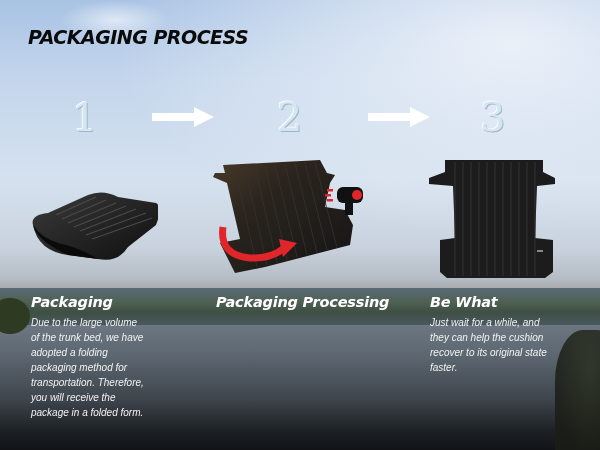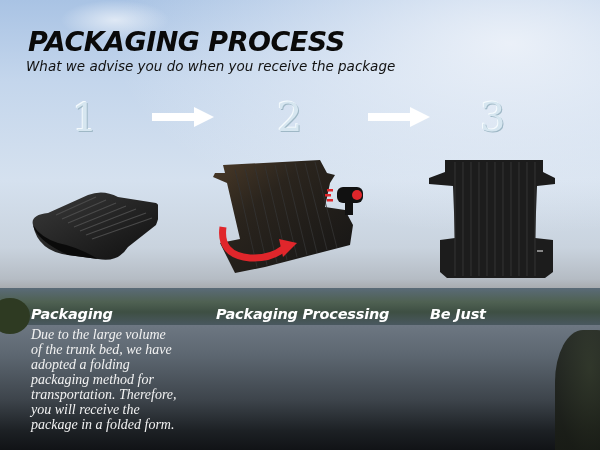--- a/index.html
+++ b/index.html
@@ -13,57 +13,56 @@
   .hills { position:absolute; left:0; top:288px; width:600px; height:40px;
     background: linear-gradient(180deg, #5a6b78 0%, #4f6152 35%, #3e4f43 60%, #4c5a66 100%); }
   .lake { position:absolute; left:0; top:325px; width:600px; height:125px;
     background: linear-gradient(180deg, #6d7782 0%, #5c6670 25%, #3d444b 60%, #1c2024 85%, #111316 100%); }
   .tree-left { position:absolute; left:-10px; top:298px; width:40px; height:36px; border-radius:50%;
     background:#2e3a22; }
   .tree-right { position:absolute; left:555px; top:330px; width:70px; height:130px; border-radius:40% 40% 0 0;
     background: radial-gradient(ellipse at 50% 30%, #2a3020 0%, #1a1d16 70%); opacity:0.85; }
 
   .title { position:absolute; left:28px; top:26px; font-family:"DejaVu Sans", sans-serif;
-    font-weight:bold; font-style:italic; font-size:27px; color:#0a0a0a; letter-spacing:-0.5px; }
+    font-weight:bold; font-style:italic; font-size:19px; color:#0a0a0a; letter-spacing:-0.5px; }
   .subtitle { position:absolute; left:26px; top:58px; font-family:"DejaVu Sans", sans-serif;
     font-style:italic; font-size:13.5px; color:#111; }
 
   .step-num { position:absolute; top:94px; font-family:"DejaVu Serif", serif; font-size:40px;
     color:#d6e6f0; text-shadow: 1px 1px 0 #9fb8c6, -1px -1px 0 #f4fafd; }
   .arrow { position:absolute; top:110px; width:62px; height:14px; }
   .arrow .shaft { position:absolute; left:0; top:3px; width:42px; height:8px; background:#fff; }
   .arrow .head { position:absolute; left:42px; top:-3px; width:0; height:0;
     border-top:10px solid transparent; border-bottom:10px solid transparent; border-left:20px solid #fff; }
 
   .img-folded { position:absolute; left:28px; top:185px; width:130px; height:80px; }
   .img-mat2 { position:absolute; left:205px; top:155px; width:170px; height:120px; }
   .img-mat3 { position:absolute; left:425px; top:150px; width:140px; height:130px; }
 
-  .col { position:absolute; top:306px; color:#fff; }
+  .col { position:absolute; top:294px; color:#fff; }
   .col h2 { margin:0; font-family:"DejaVu Sans", sans-serif; font-weight:bold; font-style:italic;
     font-size:14.5px; color:#fff; letter-spacing:-0.2px; }
-  .col p { margin:5px 0 0 0; font-family:Liberation Serif, serif; font-style:italic; font-size:14px;
+  .col p { margin:5px 0 0 0; font-family:Liberation Sans, sans-serif; font-style:italic; font-size:10px;
     line-height:15px; color:#f2f2f2; white-space:pre-line; }
   .col1 { left:31px; width:180px; }
   .col2 { left:216px; width:200px; }
   .col3 { left:430px; width:170px; }
 </style>
 </head>
 <body>
 
 <div class="canvas">
   <div class="sky-glow"></div>
   <div class="cloud"></div>
   <div class="hills"></div>
   <div class="lake"></div>
   <div class="tree-left"></div>
   <div class="tree-right"></div>
 
   <div class="title">PACKAGING PROCESS</div>
-  <div class="subtitle">What we advise you do when you receive the package</div>
 
   <div class="step-num" style="left:72px;">1</div>
   <div class="arrow" style="left:152px;">
       <div class="shaft"></div>
       <div class="head"></div>
     </div>
   <div class="step-num" style="left:277px;">2</div>
   <div class="arrow" style="left:368px;">
       <div class="shaft"></div>
       <div class="head"></div>
@@ -149,15 +148,19 @@
 adopted a folding
 packaging method for
 transportation. Therefore,
 you will receive the
 package in a folded form.</p>
   </div>
   <div class="col col2">
     <h2>Packaging Processing</h2>
   </div>
   <div class="col col3">
-    <h2>Be Just</h2>
+    <h2>Be What</h2>
+    <p>Just wait for a  while, and
+they can help the cushion
+recover to its original state
+faster.</p>
   </div>
 </div>
 
 </body></html>

